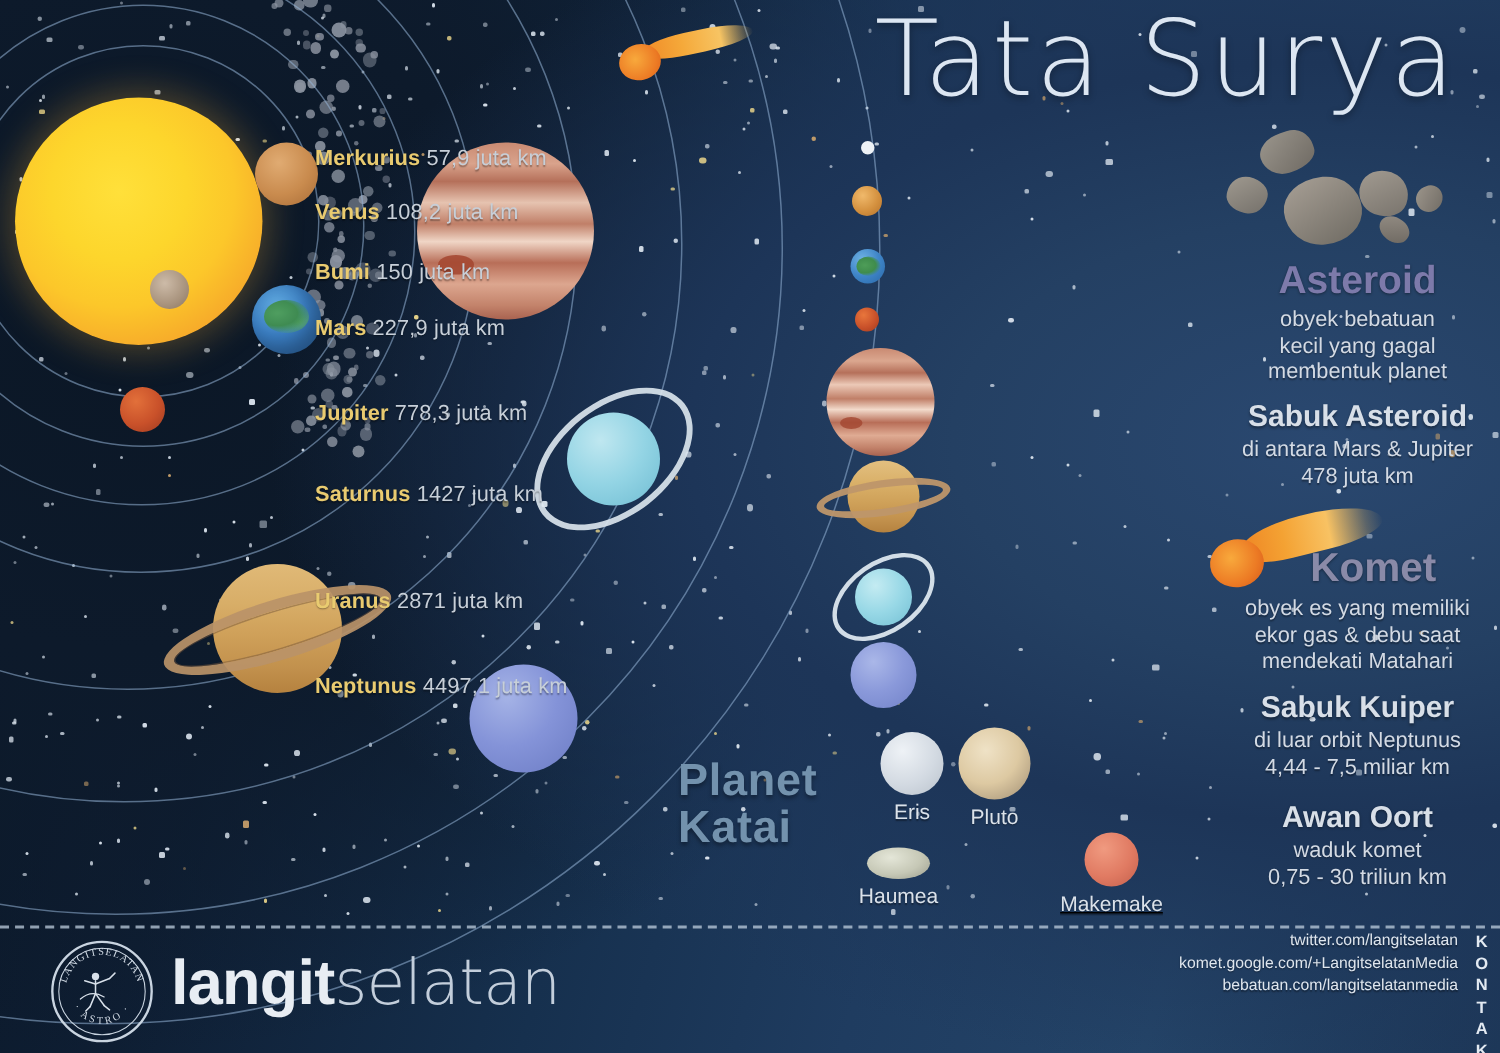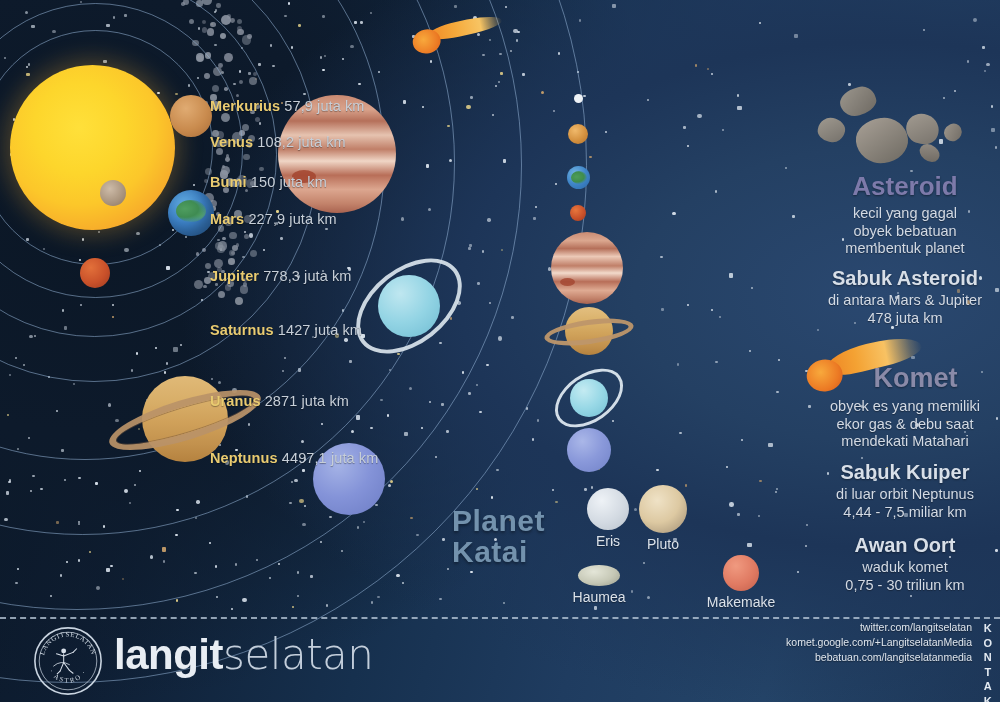--- a/index.html
+++ b/index.html
@@ -698,20 +698,21 @@
        background:radial-gradient(circle at 35% 30%,#a5b3e6,#8493d8 48%,#6c7cc4 100%);"></div>
 
   <div style="position:absolute;left:412px;top:18px;width:90px;height:34px;transform:rotate(-12deg);">
     <div style="position:absolute;left:18px;top:4px;width:74px;height:15px;
          background:linear-gradient(90deg,#f08b28 0%,#f5a93a 35%,#f7c463 70%,rgba(247,196,99,0) 100%);
          border-radius:50% 60% 60% 50%/60% 70% 60% 50%;"></div>
     <div style="position:absolute;left:0;top:5px;width:28px;height:24px;border-radius:50%;
          background:radial-gradient(circle at 40% 40%,#f8a93c,#ec7a24 65%,#d9601a 100%);"></div>
   </div>
 
+  <div id="title">Tata Surya</div>
 
   <div id="planet-column">
 
     <div class="body" style="left:574px;top:94px;width:9px;height:9px;background:#eef2f6;"></div>
     <div class="row-label" style="top:98px;width:790px;">
       <span class="pname">Merkurius</span>
       <span class="pdist">57,9 juta km</span>
     </div>
 
     <div class="body" style="left:568px;top:124px;width:20px;height:20px;
@@ -778,22 +779,22 @@
       <div style="position:absolute;left:22px;top:0px;width:36px;height:27px;background:linear-gradient(145deg,#9a958c,#6f6a63);border-radius:52% 40% 55% 45%/48% 55% 42% 58%;transform:rotate(-18deg);"></div>
       <div style="position:absolute;left:0px;top:30px;width:27px;height:24px;background:linear-gradient(140deg,#a09a90,#74706a);border-radius:48% 55% 45% 52%/55% 45% 58% 42%;transform:rotate(12deg);"></div>
       <div style="position:absolute;left:38px;top:30px;width:52px;height:45px;background:linear-gradient(150deg,#a8a096,#6e6a62);border-radius:52% 46% 50% 48%/46% 52% 48% 54%;transform:rotate(-6deg);"></div>
       <div style="position:absolute;left:88px;top:26px;width:33px;height:30px;background:linear-gradient(135deg,#a39c92,#77726b);border-radius:50% 48% 52% 46%/48% 54% 44% 52%;transform:rotate(20deg);"></div>
       <div style="position:absolute;left:126px;top:36px;width:18px;height:17px;background:linear-gradient(140deg,#9d968c,#706b64);border-radius:50% 45% 55% 48%;transform:rotate(-25deg);"></div>
       <div style="position:absolute;left:101px;top:57px;width:21px;height:16px;background:linear-gradient(140deg,#968f86,#6b665f);border-radius:52% 44% 50% 48%;transform:rotate(38deg);"></div>
     </div>
 
     <div class="sec-head" style="position:absolute;left:810px;top:173px;width:190px;color:#7d7aaa;font-size:26px;">Asteroid</div>
     <div class="sec-sub" style="position:absolute;left:810px;top:205px;width:190px;">
+      <div>obyek bebatuan</div>
       <div>kecil yang gagal</div>
-      <div>obyek bebatuan</div>
       <div>membentuk planet</div>
     </div>
 
     <div class="sec-head2" style="position:absolute;left:810px;top:267px;width:190px;">Sabuk Asteroid</div>
     <div class="sec-sub" style="position:absolute;left:805px;top:292px;width:200px;">
       <div>di antara Mars &amp; Jupiter</div>
       <div>478 juta km</div>
     </div>
 
     <div style="position:absolute;left:806px;top:342px;width:115px;height:52px;transform:rotate(-8deg);">
@@ -842,21 +843,21 @@
   </div>
 
 
   <div class="dw" style="left:563px;top:565px;width:72px;">
     <div style="width:42px;height:21px;border-radius:50%;margin:0 auto;
          background:radial-gradient(ellipse at 38% 32%,#e4e6d8,#c6c8b6 55%,#9a9c8c 100%);"></div>
     <div class="cap">Haumea</div>
   </div>
 
 
-  <div class="dw" style="left:703px;top:555px;width:76px;">
+  <div class="dw" style="left:703px;top:555px;width:76px;text-decoration:underline;">
     <div style="width:36px;height:36px;border-radius:50%;margin:0 auto;
          background:radial-gradient(circle at 36% 30%,#f09a80,#e07a62 55%,#c25f4c 100%);"></div>
     <div class="cap">Makemake</div>
   </div>
 
   <div id="footer"></div>
   <div id="divider"></div>
 
   <svg style="position:absolute;left:32px;top:625px;" width="72" height="72" viewBox="0 0 100 100">
     <defs>

